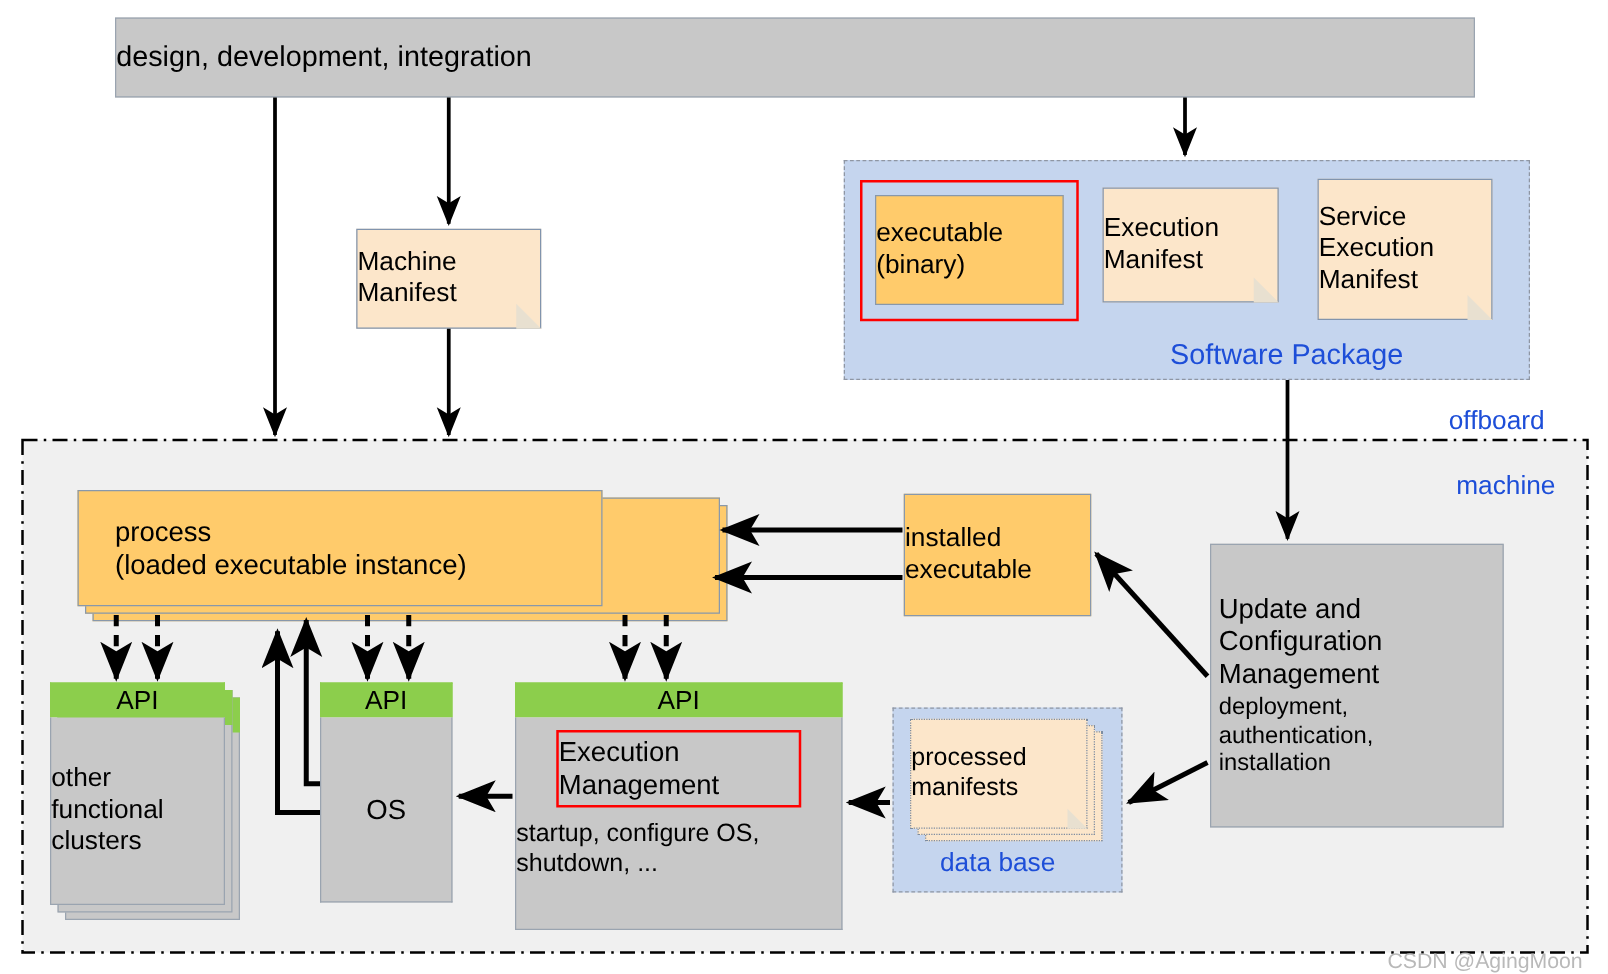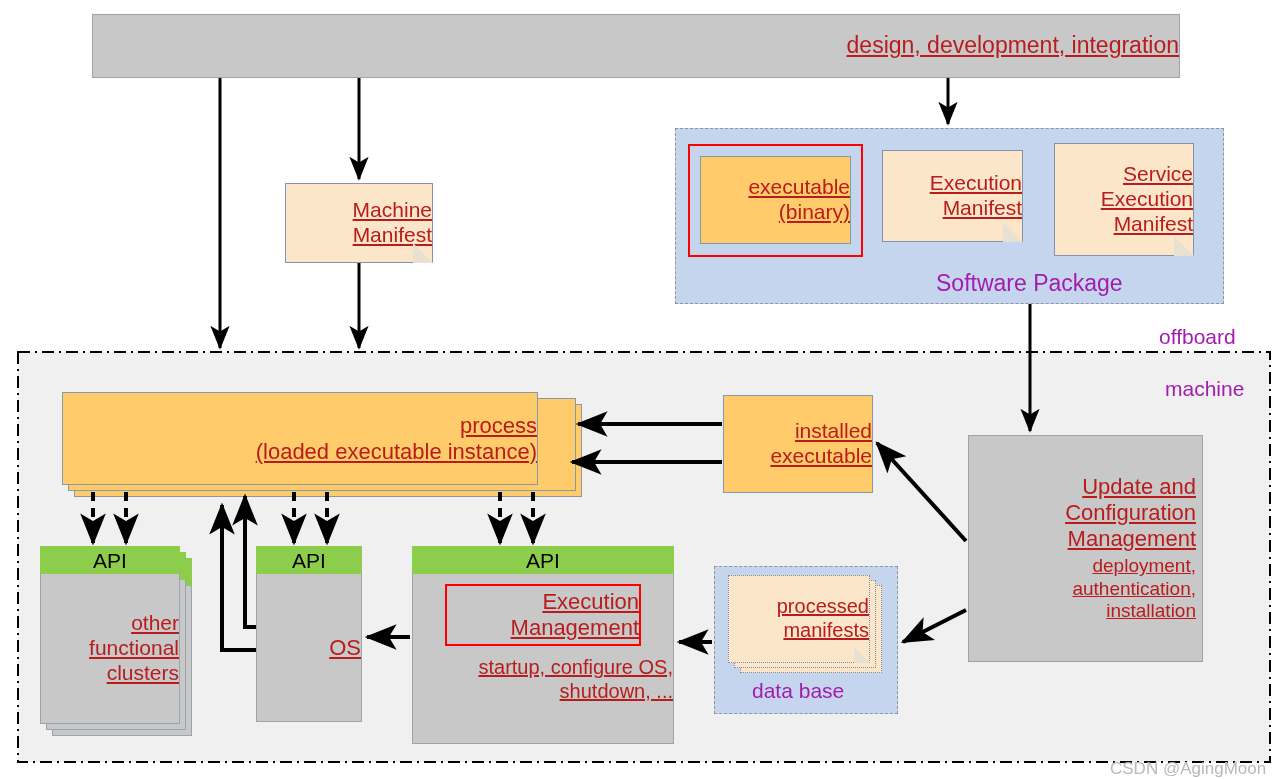--- a/index.html
+++ b/index.html
@@ -9,30 +9,30 @@
     font-family: "Liberation Sans", sans-serif;
   }
   #canvas {
     position: relative;
     width: 1286px;
     height: 779px;
     background: #ffffff;
     overflow: hidden;
   }
   .box { position: absolute; display: flex; flex-direction: column;
-         align-items: flex-end; justify-content: center; text-align: center;
-         line-height: 1.18; color: #b91c1c; text-decoration: underline; }
+         align-items: flex-start; justify-content: center; text-align: center;
+         line-height: 1.18; color: #000000; }
   .gray { background: #C8C8C8; border: 1px solid #9aa4b0; }
   .orange { background: #FFCB6B; border: 1px solid #8898ab; }
   .note { background: #FCE6CA; border: 1px solid #8194ad; }
   .greenbar { background: #8CCE4C; border: 1px solid #8CCE4C; border-bottom: none;
               display:flex; align-items:center; justify-content:center; }
   .bluepanel { background: #C5D5EE; border: 1px dashed #8f96a3; }
   .redborder { border: 2px solid #FF0000; background: transparent; }
-  .lbl { position: absolute; color: #a21caf; }
+  .lbl { position: absolute; color: #1d4ed8; }
   svg.layer { position: absolute; left:0; top:0; width:1286px; height:779px;
               pointer-events: none; overflow: visible; }
   .dogear { position:absolute; right:-1px; bottom:-1px; width:0; height:0;
             border-left: 20px solid #E8E0D0; border-top: 20px solid transparent; }
   .t19 { font-size: 19px; }
   .t20 { font-size: 20px; }
   .t21 { font-size: 21px; }
   .t22 { font-size: 22px; }
   .t23 { font-size: 23px; }
   .watermark { position:absolute; color:#b9b9b9; font-size:17px; }
@@ -83,21 +83,21 @@
 
   <div class="lbl t21" style="left:1159px;top:325px;">
     <span>offboard</span>
   </div>
   <div class="lbl t21" style="left:1165px;top:377px;">
     <span>machine</span>
   </div>
 
   <div class="orange" style="position:absolute;left:74px;top:404px;width:508px;height:93px;"></div>
   <div class="orange" style="position:absolute;left:68px;top:398px;width:508px;height:93px;"></div>
-  <div class="box orange t22" style="left:62px;top:392px;width:476px;height:93px;">
+  <div class="box orange t22" style="left:62px;top:392px;width:420px;height:93px;padding-left:29px;">
     <span>process</span>
     <span>(loaded executable instance)</span>
   </div>
 
   <div class="box orange t21" style="left:723px;top:395px;width:150px;height:98px;">
     <span>installed</span>
     <span>executable</span>
   </div>
 
   <div class="box gray" style="left:968px;top:435px;width:235px;height:227px;padding:8px 6px;">

